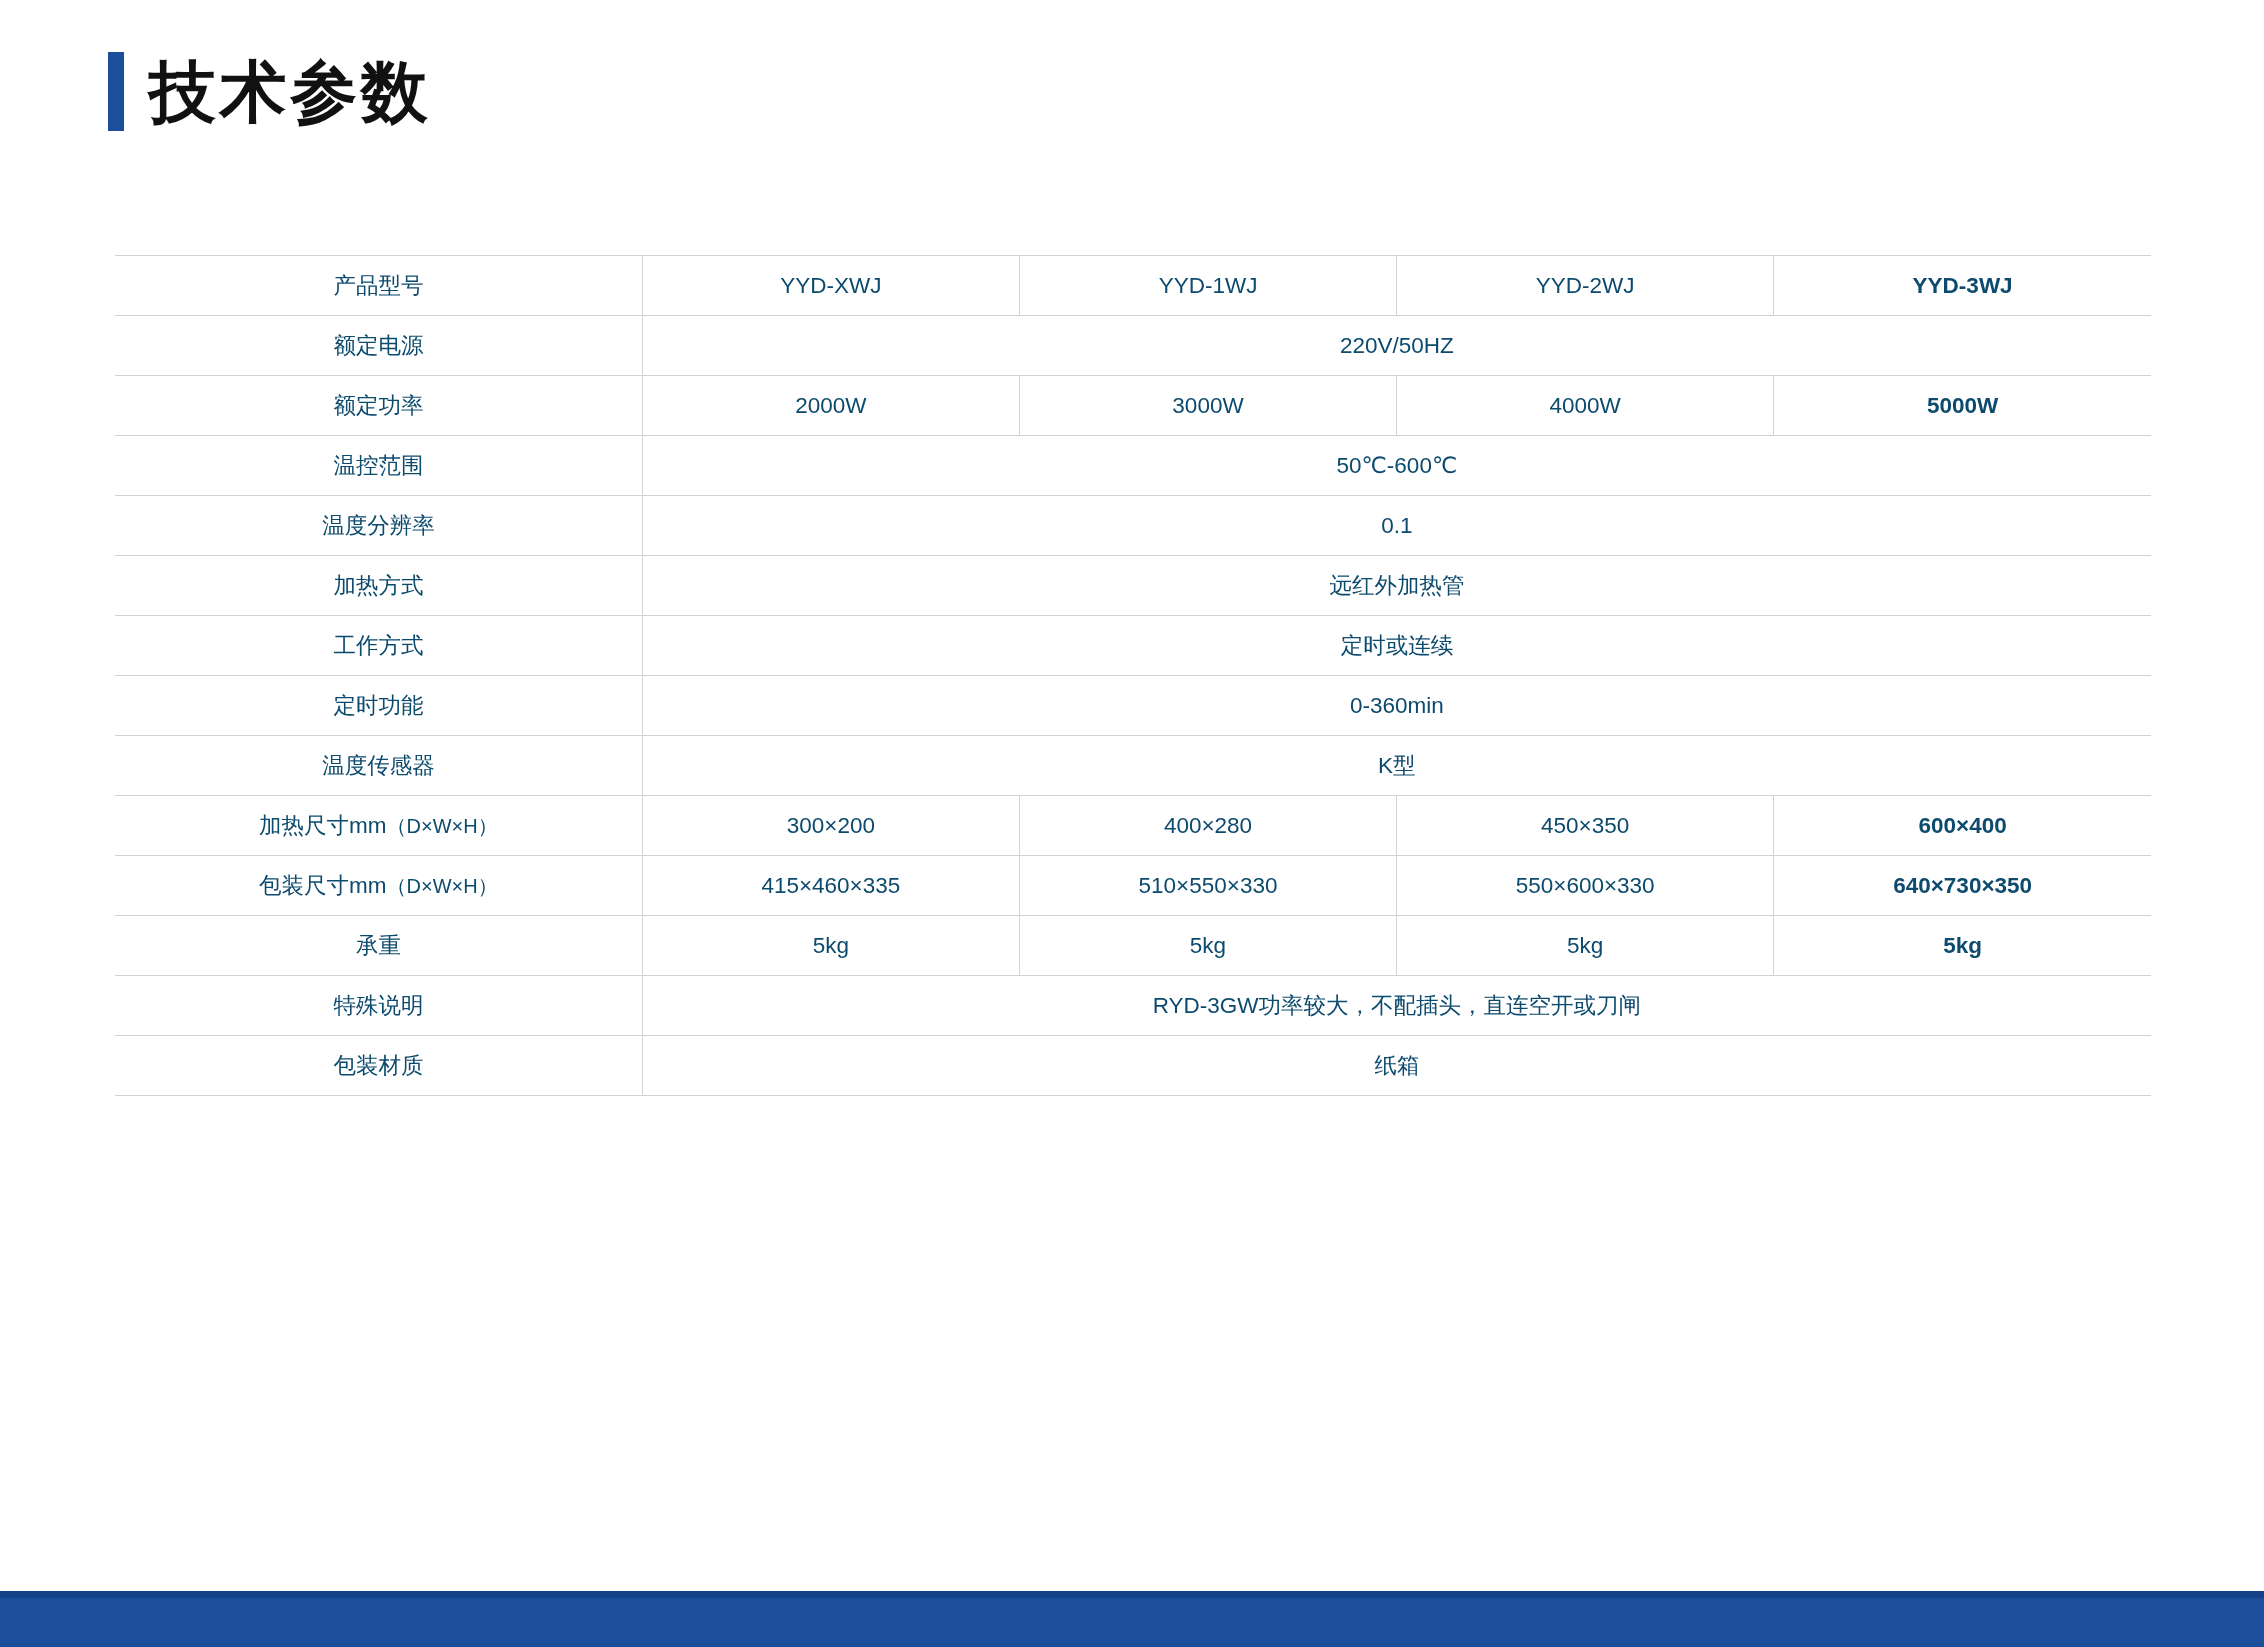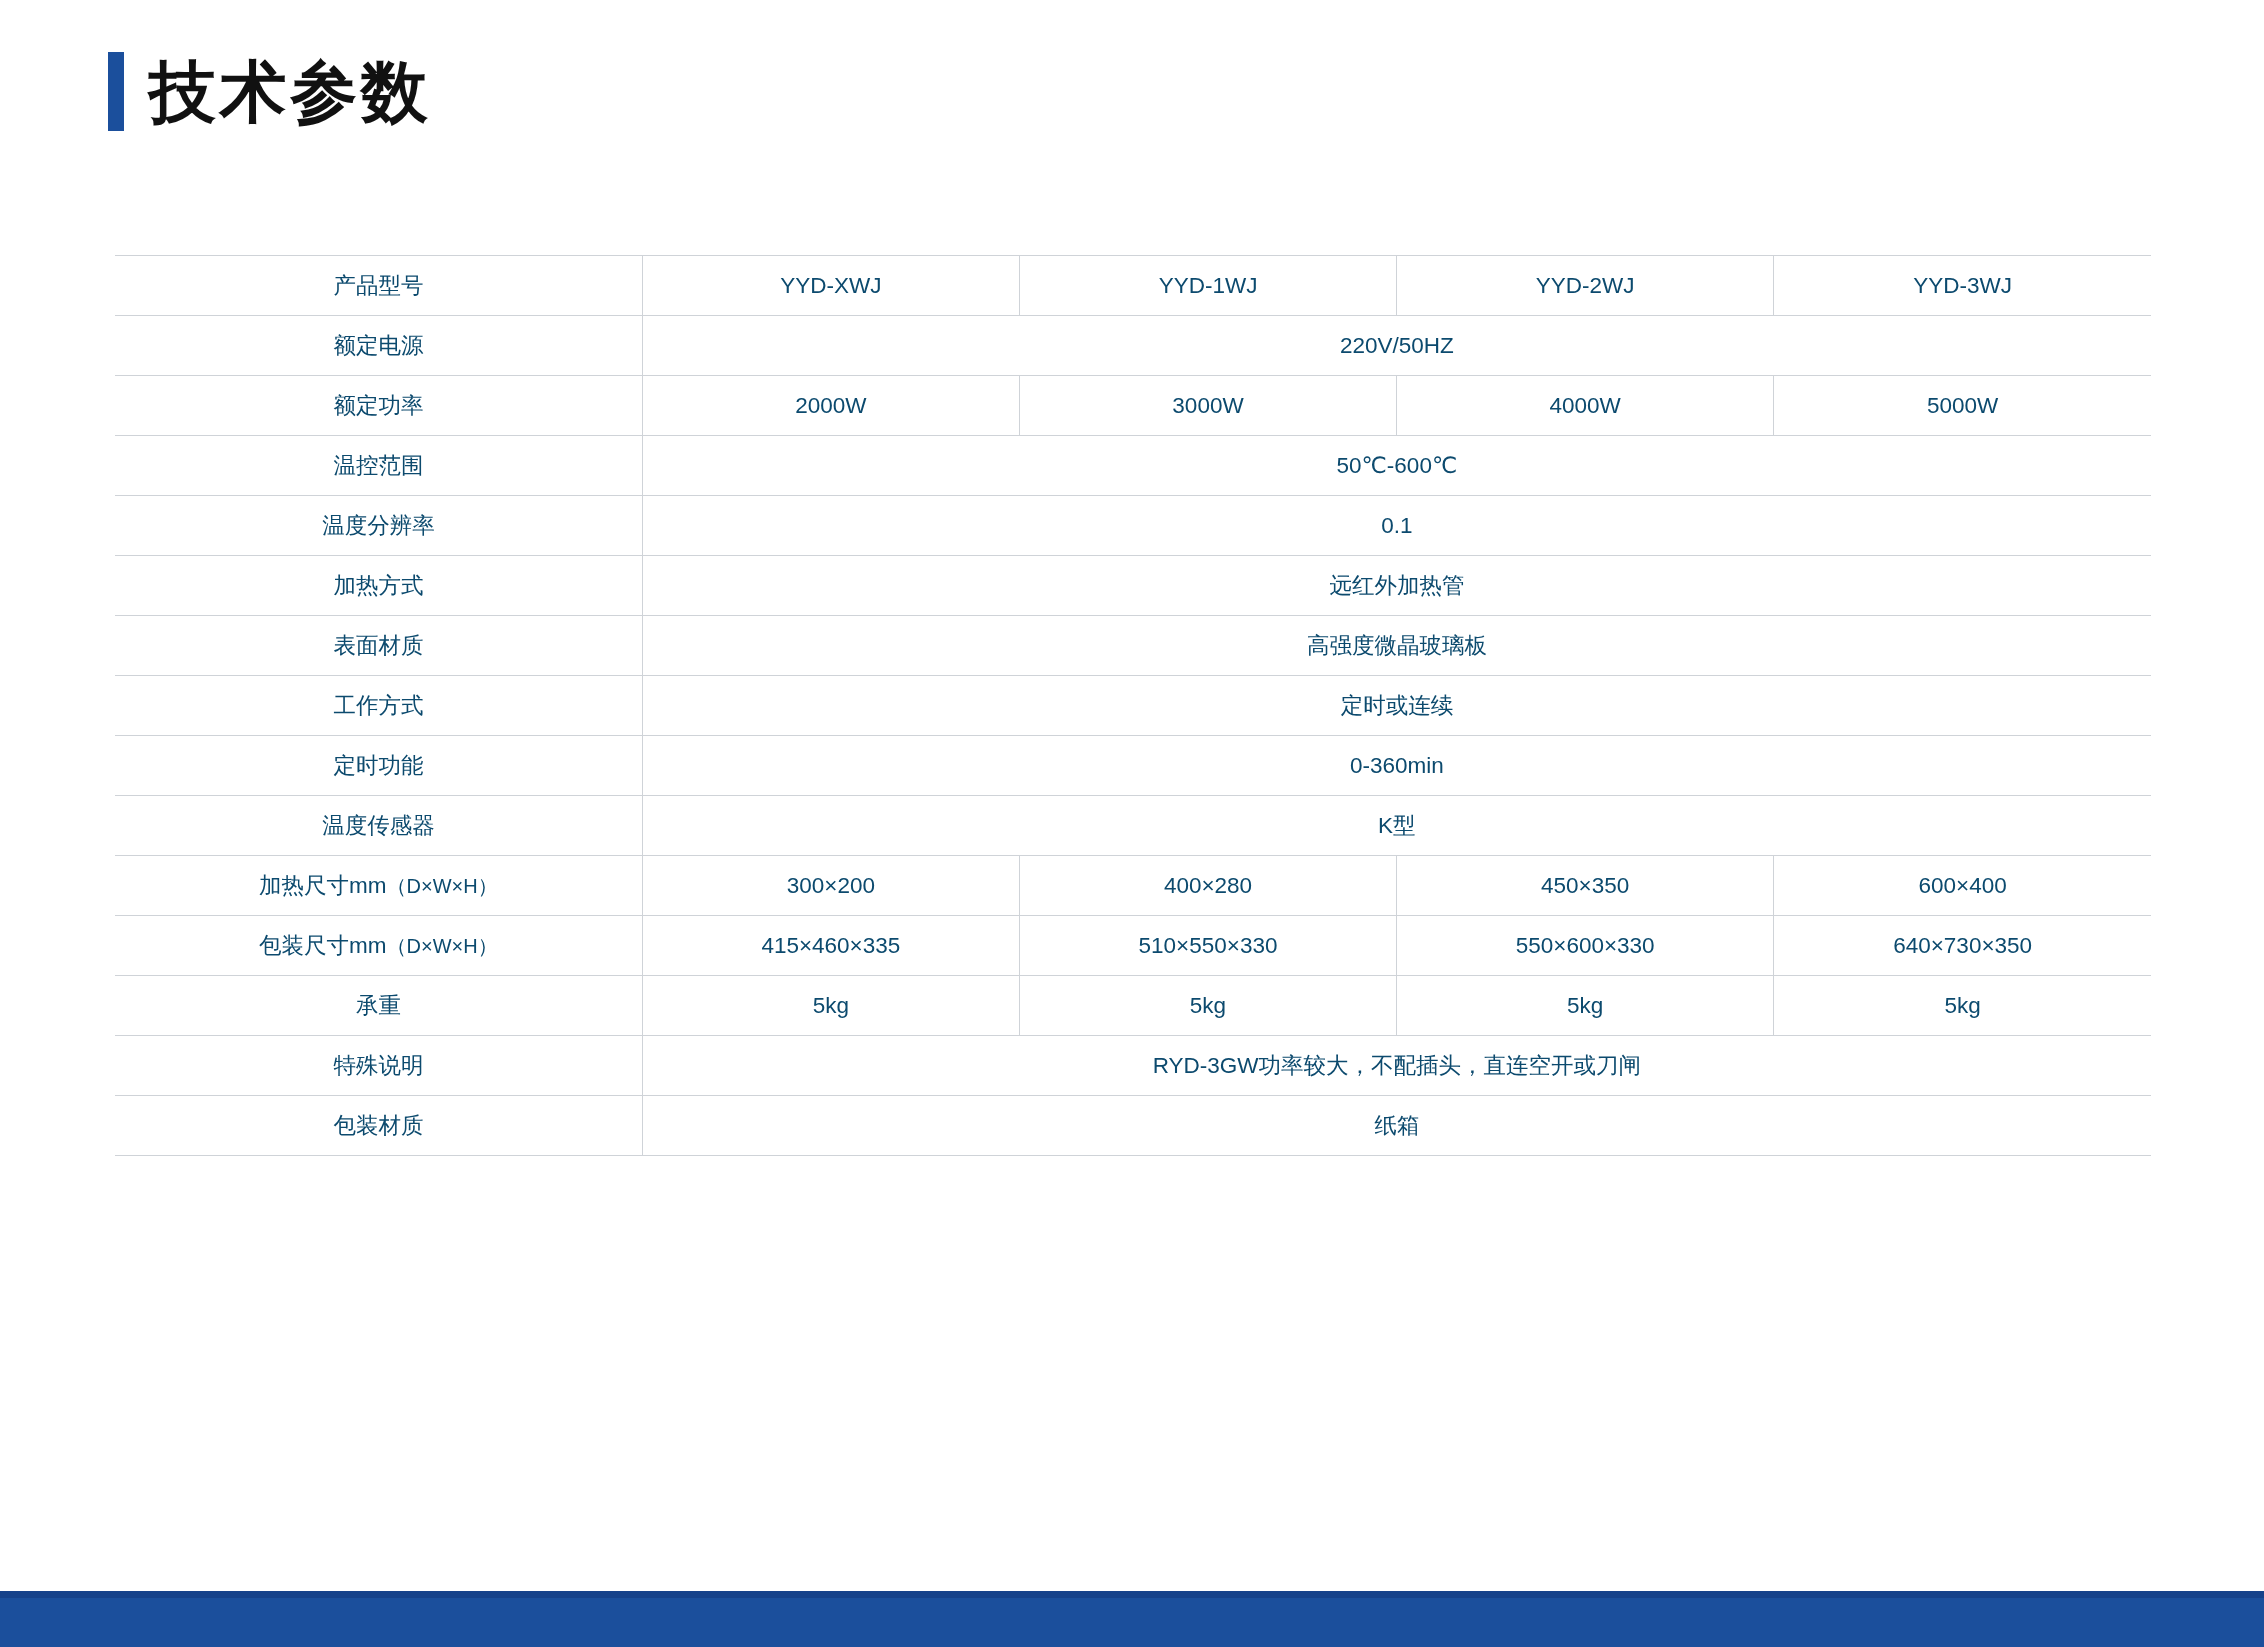--- a/index.html
+++ b/index.html
@@ -68,20 +68,21 @@
   .label-cell .sub {
     font-size: 20px;
     letter-spacing: 0;
   }
   .val-cell {
     width: 377px;
     border-right: 0.9px solid #cfd3d8;
   }
   .val-cell.last {
     border-right: none;
+    font-weight: bold;
   }
   .span-cell {
     border-right: none;
   }
 
   
   .bottom-band {
     position: absolute;
     left: 0;
     bottom: 0;
@@ -150,26 +151,20 @@
       <td class="span-cell" colspan="4">0.1</td>
     </tr>
 
     <tr>
       <td class="label-cell">
         <span>加热方式</span><span class="sub"></span>
       </td>
       <td class="span-cell" colspan="4">远红外加热管</td>
     </tr>
 
-    <tr>
-      <td class="label-cell">
-        <span>表面材质</span><span class="sub"></span>
-      </td>
-      <td class="span-cell" colspan="4">高强度微晶玻璃板</td>
-    </tr>
 
     <tr>
       <td class="label-cell">
         <span>工作方式</span><span class="sub"></span>
       </td>
       <td class="span-cell" colspan="4">定时或连续</td>
     </tr>
 
     <tr>
       <td class="label-cell">

